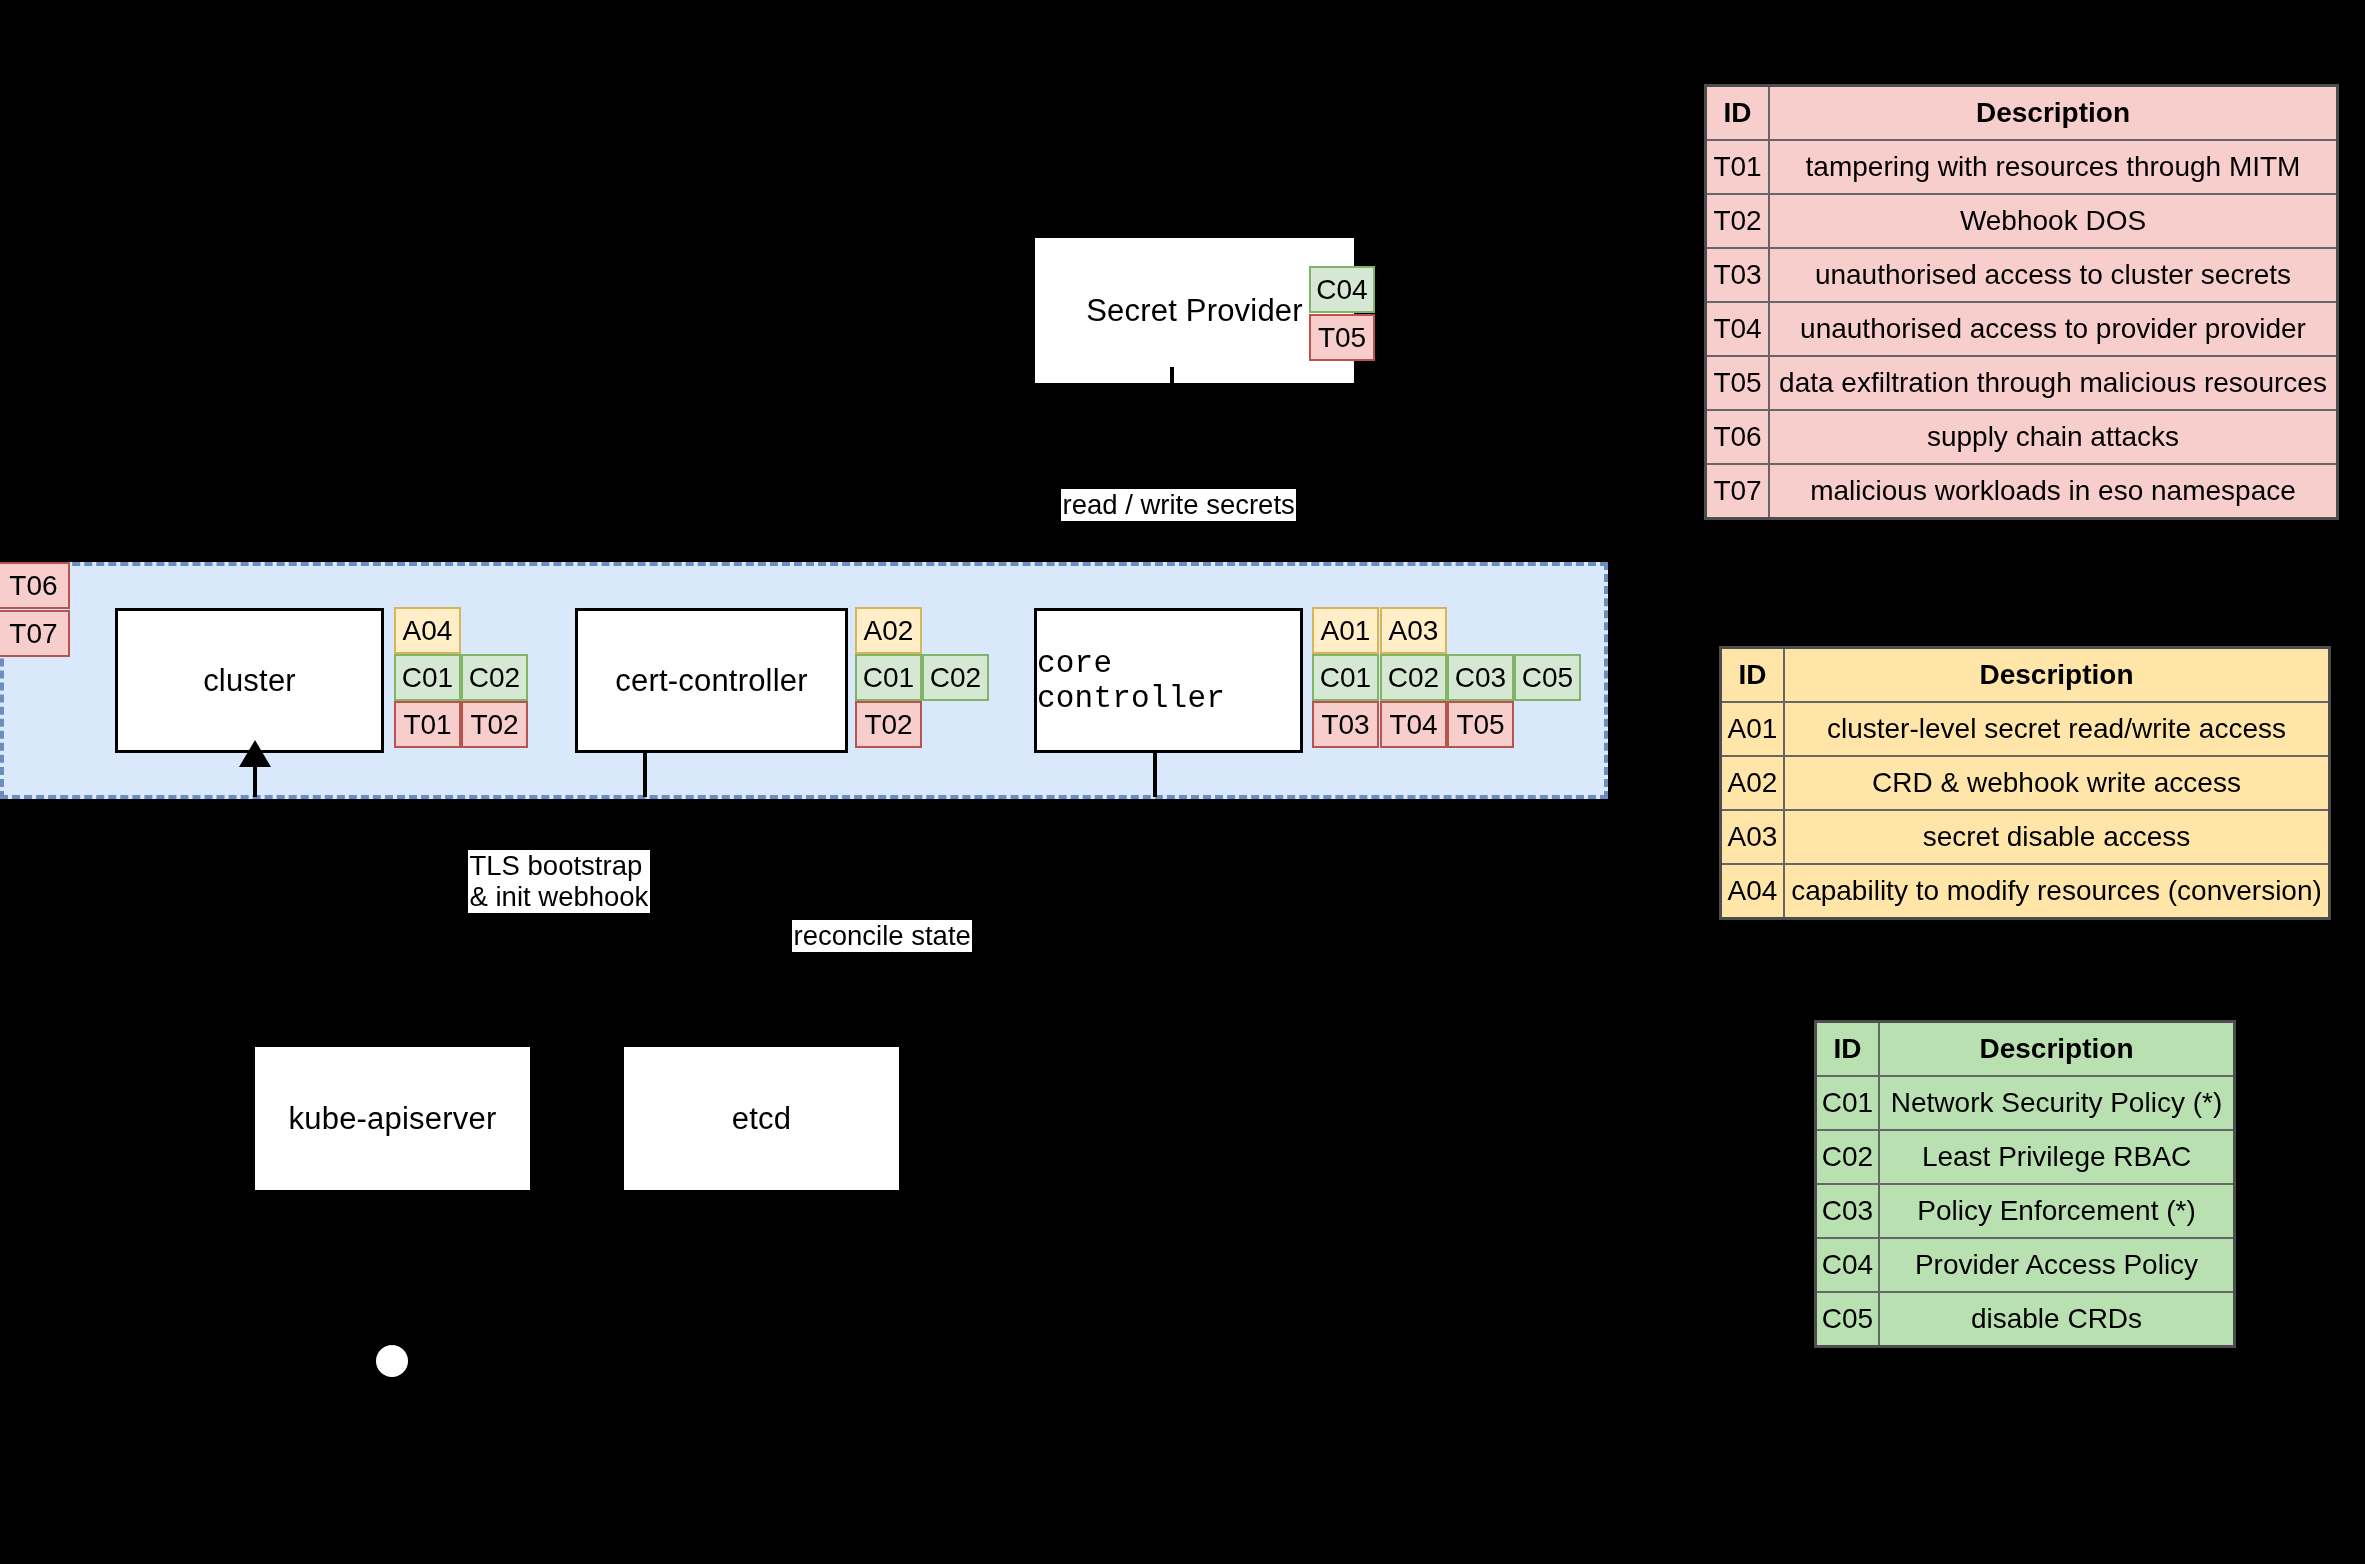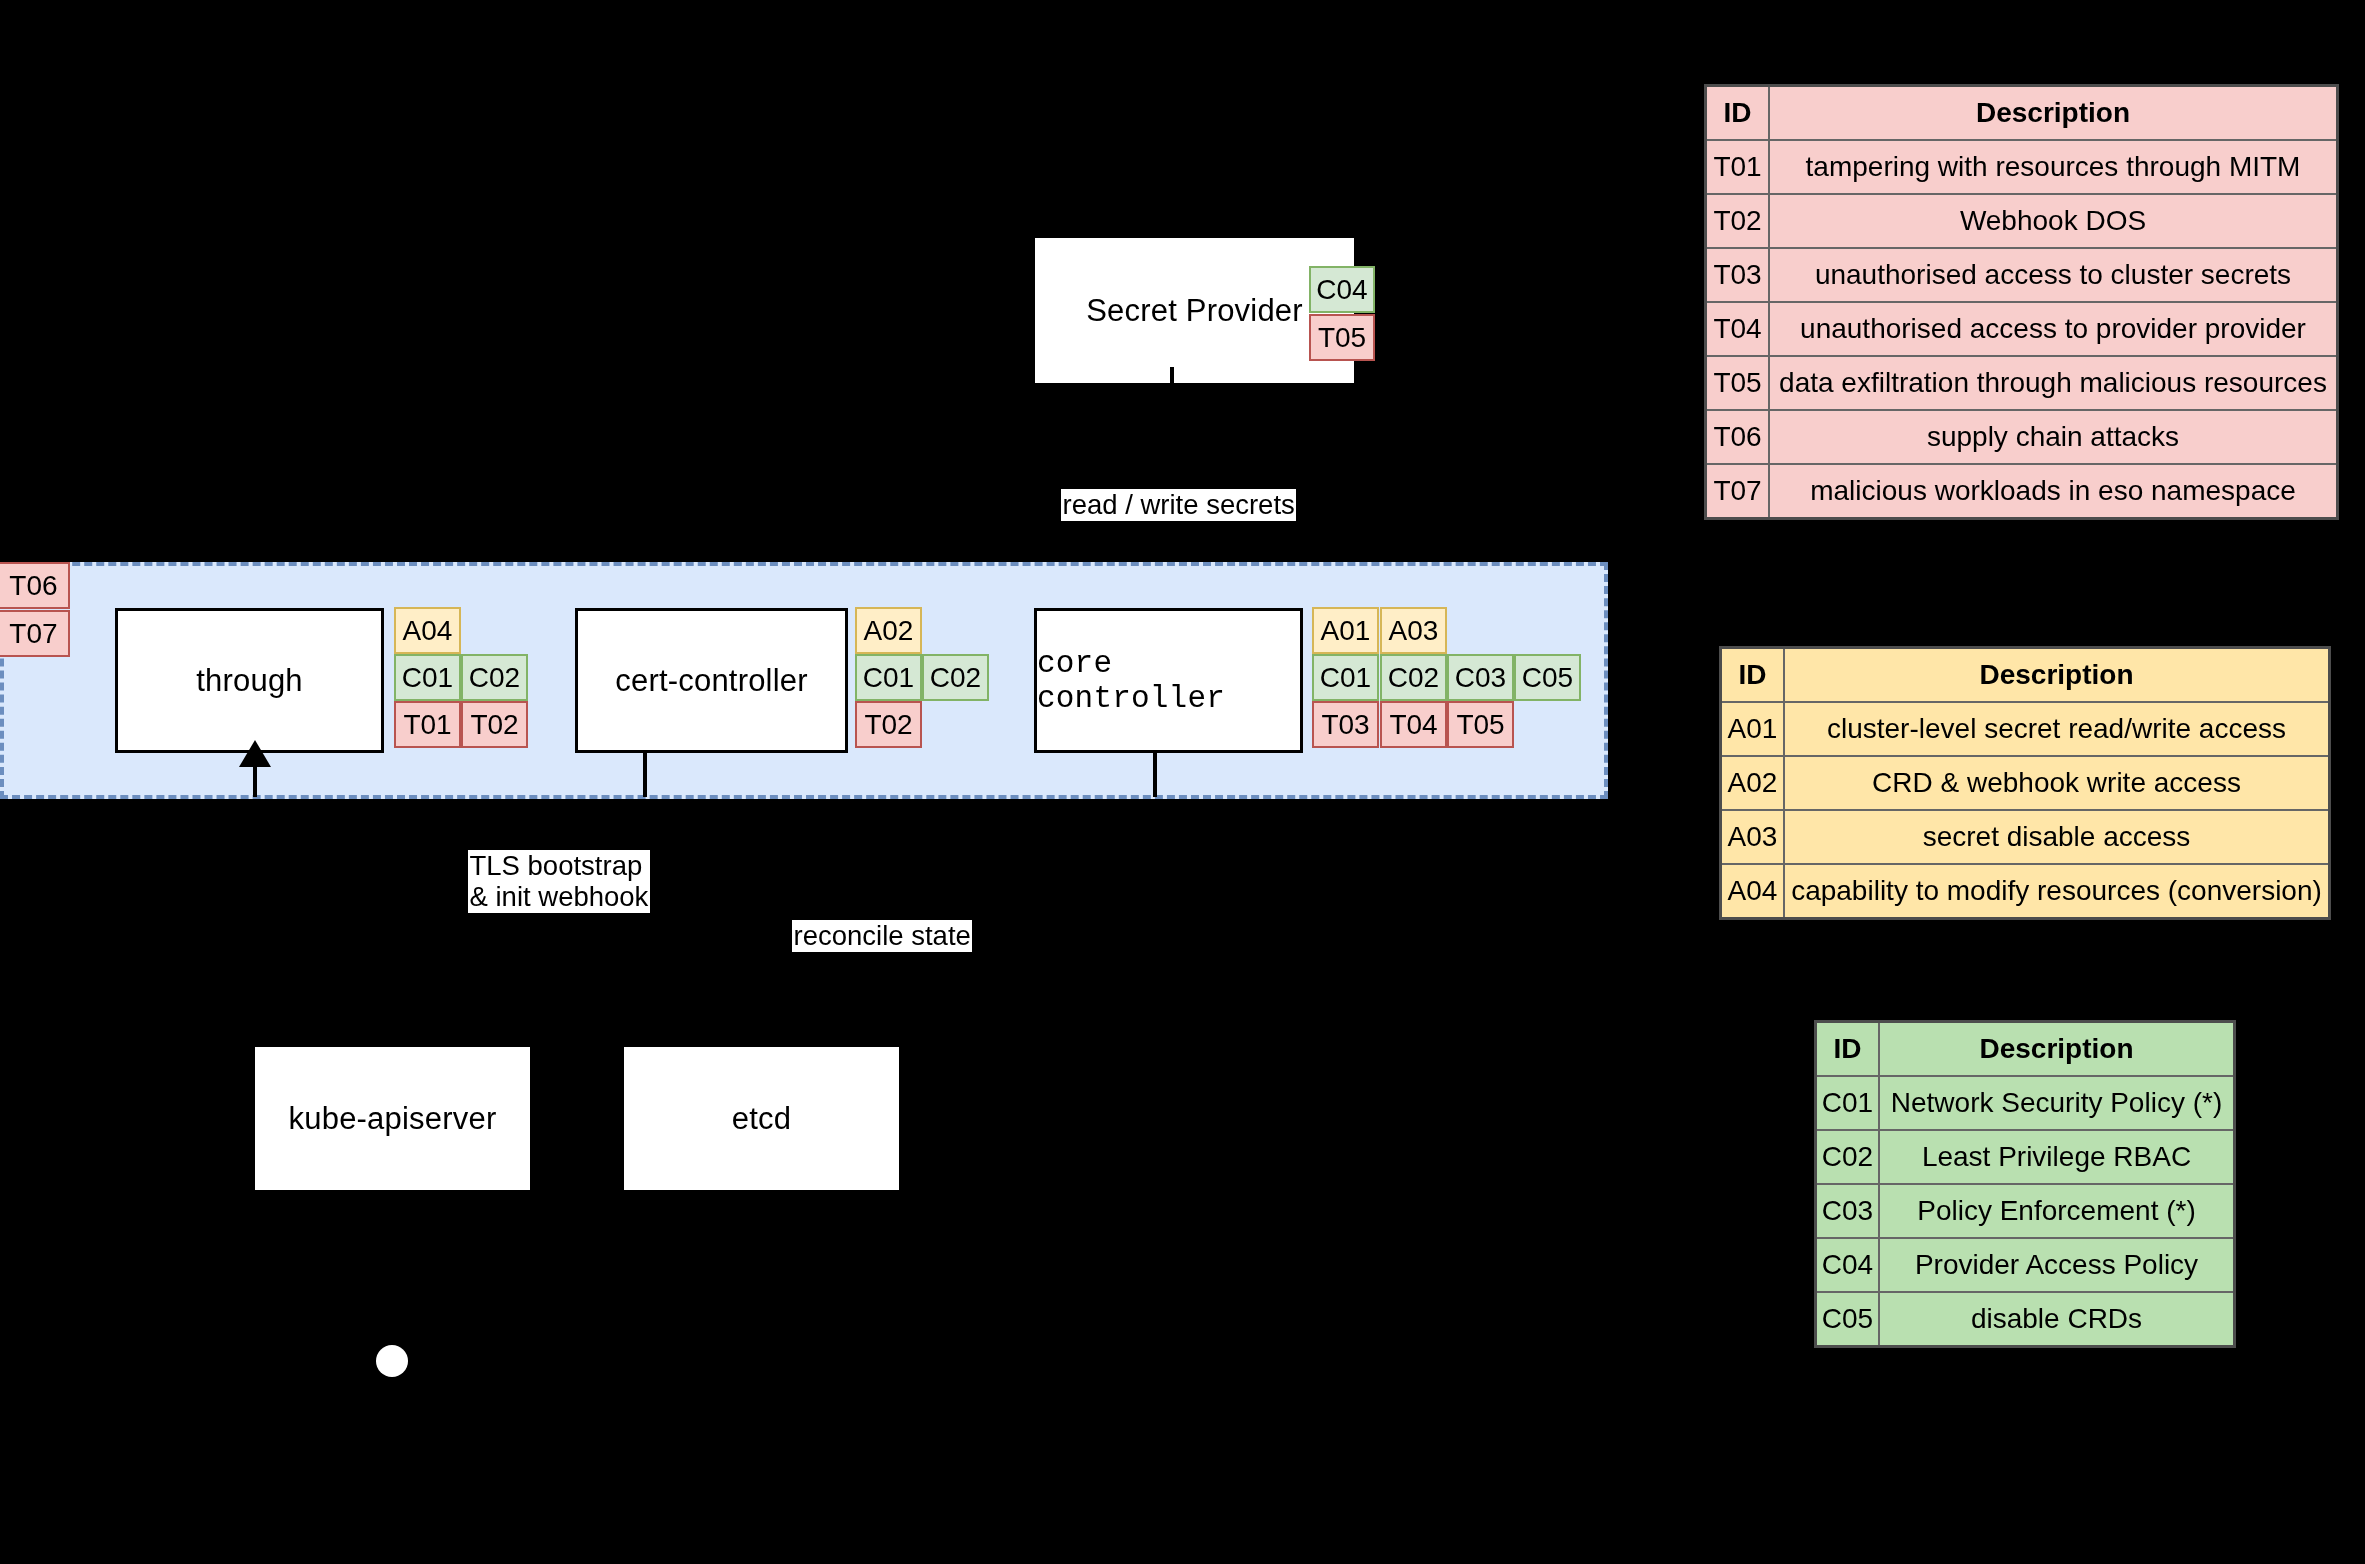--- a/index.html
+++ b/index.html
@@ -69,21 +69,21 @@
   <div class="zone" style="left:0px;top:562px;width:1608px;height:237px;"></div>
 
   <div class="badge thr" style="left:-3.1px;top:562px;width:73px;height:47px;">
     <span>T06</span>
   </div>
   <div class="badge thr" style="left:-3.1px;top:610px;width:73px;height:47px;">
     <span>T07</span>
   </div>
 
   <div class="node bordered" style="left:115px;top:608px;width:269px;height:145px;">
-    <span>through</span>
+    <span>cluster</span>
   </div>
   <div class="badge att" style="left:394px;top:607px;width:67px;height:47px;">
     <span>A04</span>
   </div>
   <div class="badge ctl" style="left:394px;top:654px;width:67px;height:47px;">
     <span>C01</span>
   </div>
   <div class="badge ctl" style="left:461px;top:654px;width:67px;height:47px;">
     <span>C02</span>
   </div>

